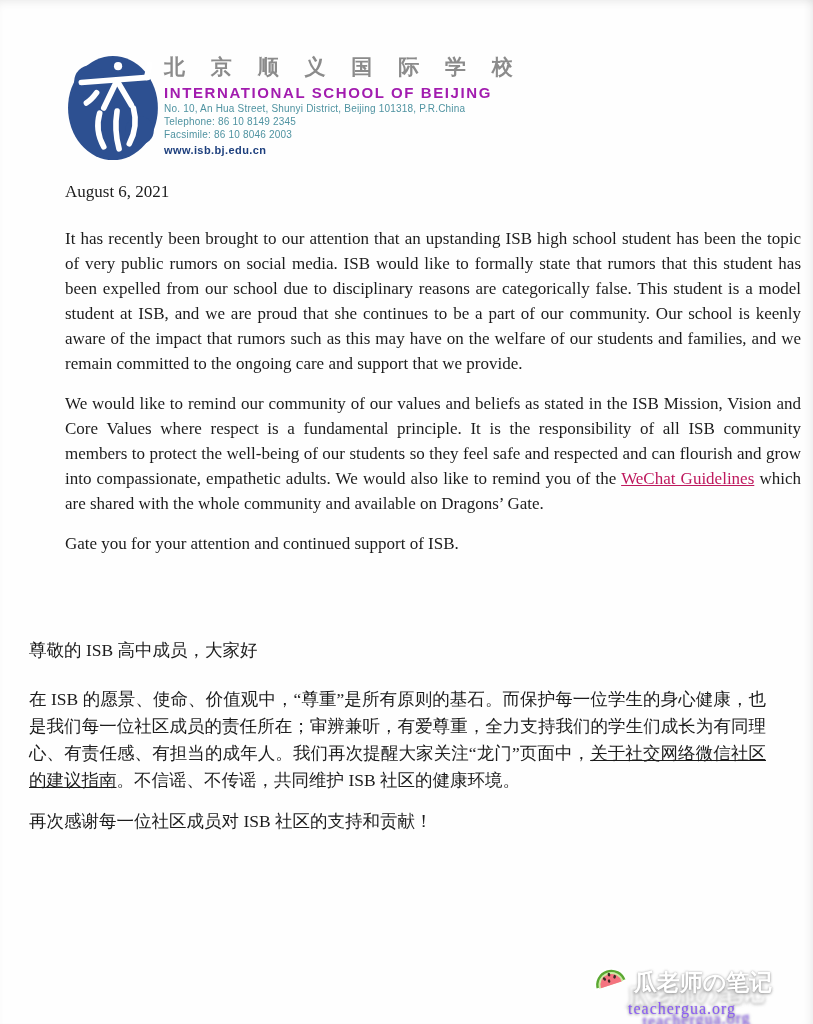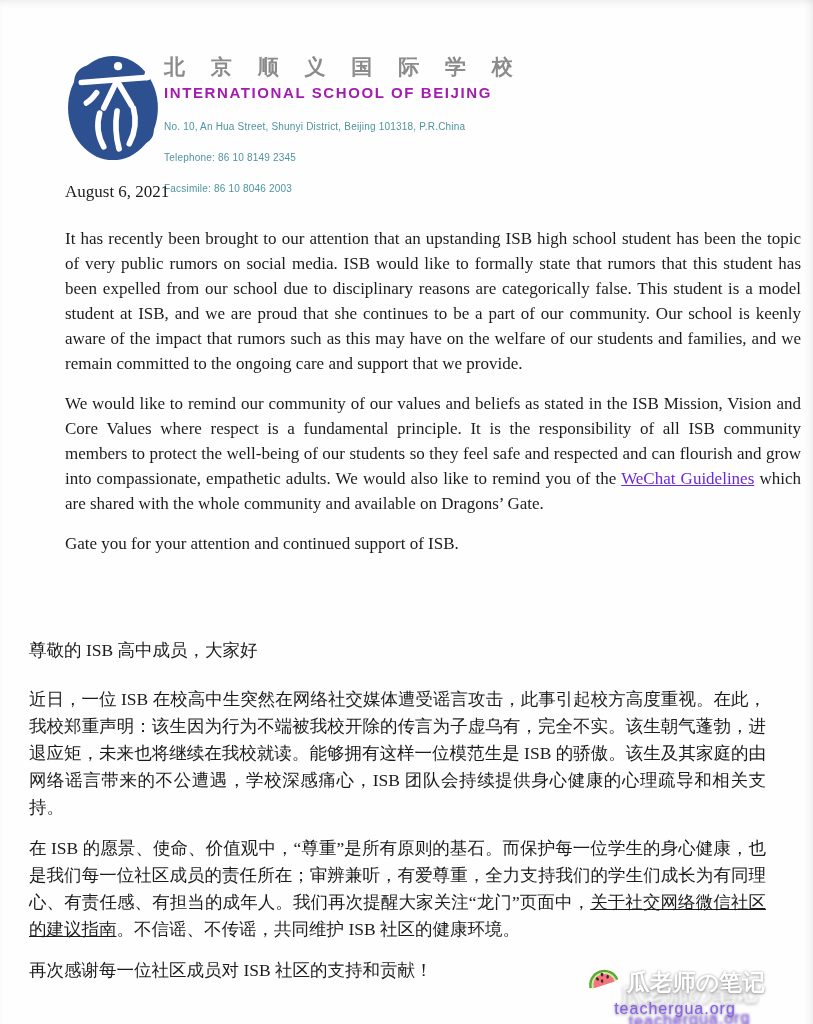--- a/index.html
+++ b/index.html
@@ -9,38 +9,38 @@
     font-family:"Liberation Serif", serif;color:#1c1c1c;
     box-shadow:inset 0 6px 8px -4px rgba(0,0,0,.08), inset -8px 0 10px -6px rgba(0,0,0,.07);
   }
   
   .letterhead{position:absolute;left:0;top:0;width:100%;height:170px;}
   .logo{position:absolute;left:66px;top:50px;width:98px;height:112px;}
   .lh-text{position:absolute;left:164px;top:53px;font-family:"Liberation Sans", sans-serif;}
   .school-zh{font-size:21px;font-weight:600;letter-spacing:10px;color:#8b8b8b;white-space:nowrap;}
   .school-en{font-size:15px;font-weight:bold;letter-spacing:1.6px;color:#a21caf;margin-top:3px;white-space:nowrap;}
   .addr-zh{font-size:10px;color:#a5756a;margin-top:6px;letter-spacing:.5px;}
-  .addr-en,.tel,.fax{font-size:10px;color:#4f93a1;margin-top:20px;letter-spacing:.2px;}
+  .addr-en,.tel,.fax{font-size:10px;color:#4f93a1;margin-top:2px;letter-spacing:.2px;}
   .www{font-size:11px;font-weight:bold;color:#1d3f7d;margin-top:4px;letter-spacing:.4px;}
   
   .letter-en{position:absolute;left:65px;top:179px;width:736px;font-size:17px;line-height:25px;}
   .letter-en .date{margin:0 0 22px 0;}
   .letter-en .salutation{margin:0 0 14px 0;}
   .letter-en p.body{margin:0 0 15px 0;text-align:justify;}
   .letter-en .closing{margin:3px 0 0 0;}
-  a.link-teal{color:#6d28d9;text-decoration:underline;cursor:pointer;}
+  a.link-teal{color:#be185d;text-decoration:underline;cursor:pointer;}
   
   .letter-zh{position:absolute;left:29px;top:637px;width:737px;font-size:17.5px;line-height:27px;}
   .letter-zh .zh-salutation{margin:0 0 22px 0;}
   .letter-zh p.zh-body{margin:0 0 14px 0;text-align:justify;}
   .letter-zh .zh-closing{margin:6px 0 0 0;}
   a.link-dark{color:#1c1c1c;text-decoration:underline;cursor:pointer;}
   
-  .watermark{position:absolute;right:23px;bottom:6px;width:230px;text-align:center;
-    font-family:Liberation Sans, sans-serif;pointer-events:none;}
+  .watermark{position:absolute;right:16px;bottom:6px;width:230px;text-align:center;
+    font-family:Liberation Serif, serif;pointer-events:none;}
   .wm-ghost{position:absolute;left:14px;top:14px;width:100%;color:rgba(160,160,160,.45);
     filter:blur(1px);transform:rotate(-2deg);}
   .wm-ghost .wm-title-text{font-size:23px;font-weight:bold;}
   .wm-ghost .wm-url{font-size:16px;}
   .wm-front{position:relative;}
   .wm-title-row{display:flex;align-items:center;justify-content:center;gap:4px;}
   .wm-title-text{font-size:23px;font-weight:bold;color:#ffffff;
     text-shadow:0 1px 3px rgba(110,110,110,.65),0 0 2px rgba(140,140,140,.5);}
   .wm-url{font-size:16px;color:#8b5cf6;letter-spacing:1px;
     text-shadow:0 1px 3px rgba(110,110,110,.65),0 0 2px rgba(140,140,140,.5);margin-top:1px;}
@@ -67,33 +67,33 @@
         <path d="M50 59 Q47 78 52 96"></path>
         <path d="M66 56 Q71 74 62 91"></path>
       </g>
     </svg>
     <div class="lh-text">
       <div class="school-zh">北 京 顺 义 国 际 学 校</div>
       <div class="school-en">INTERNATIONAL SCHOOL OF BEIJING</div>
       <div class="addr-en">No. 10, An Hua Street, Shunyi District, Beijing 101318, P.R.China</div>
       <div class="tel">Telephone: 86 10 8149 2345</div>
       <div class="fax">Facsimile: 86 10 8046 2003</div>
+      <div class="www">www.isb.bj.edu.cn</div>
     </div>
   </div>
 
   <div class="letter-en">
     <div class="date">August 6, 2021</div>
     <p class="body"><span>It has recently been brought to our attention that an upstanding ISB high school student has been the topic of very public rumors on social media.  ISB would like to formally state that rumors that this student has been expelled from our school due to disciplinary reasons are categorically false.  This student is a model student at ISB, and we are proud that she continues to be a part of our community. Our school is keenly aware of the impact that rumors such as this may have on the welfare of our students and families, and we remain committed to the ongoing care and support that we provide.</span></p>
     <p class="body"><span>We would like to remind our community of our values and beliefs as stated in the ISB Mission, Vision and Core Values where respect is a fundamental principle. It is the responsibility of all ISB community members to protect the well-being of our students so they feel safe and respected and can flourish and grow into compassionate, empathetic adults. We would also like to remind you of the </span><a class="link-teal">WeChat Guidelines</a><span> which are shared with the whole community and available on Dragons’ Gate.</span></p>
     <div class="closing">Gate you for your attention and continued support of ISB.</div>
   </div>
 
   <div class="letter-zh">
     <div class="zh-salutation">尊敬的 ISB 高中成员，大家好</div>
-    <p class="zh-body"><span>近日，一位 ISB 在校高中生突然在网络社交媒体遭受谣言攻击，此事引起校方高度重视。在此，我校郑重声明：该生因为行为不端被我校开除的传言为子虚乌有，完全不实。该生朝气蓬勃，进退应矩，未来也将继续在我校就读。能够拥有这样一位模范生是 ISB 的骄傲。该生及其家庭的由网络谣言带来的不公遭遇，学校深感痛心，ISB 团队会持续提供身心健康的心理疏导和相关支持。</span></p>
     <p class="zh-body"><span>在 ISB 的愿景、使命、价值观中，“尊重”是所有原则的基石。而保护每一位学生的身心健康，也是我们每一位社区成员的责任所在；审辨兼听，有爱尊重，全力支持我们的学生们成长为有同理心、有责任感、有担当的成年人。我们再次提醒大家关注“龙门”页面中，</span><a class="link-dark">关于社交网络微信社区的建议指南</a><span>。不信谣、不传谣，共同维护 ISB 社区的健康环境。</span></p>
     <div class="zh-closing">再次感谢每一位社区成员对 ISB 社区的支持和贡献！</div>
   </div>
 
   <div class="watermark">
     <div class="wm-ghost">
       <div class="wm-title-text">瓜老师の笔记</div>
       <div class="wm-url">teachergua.org</div>
     </div>
     <div class="wm-front">

